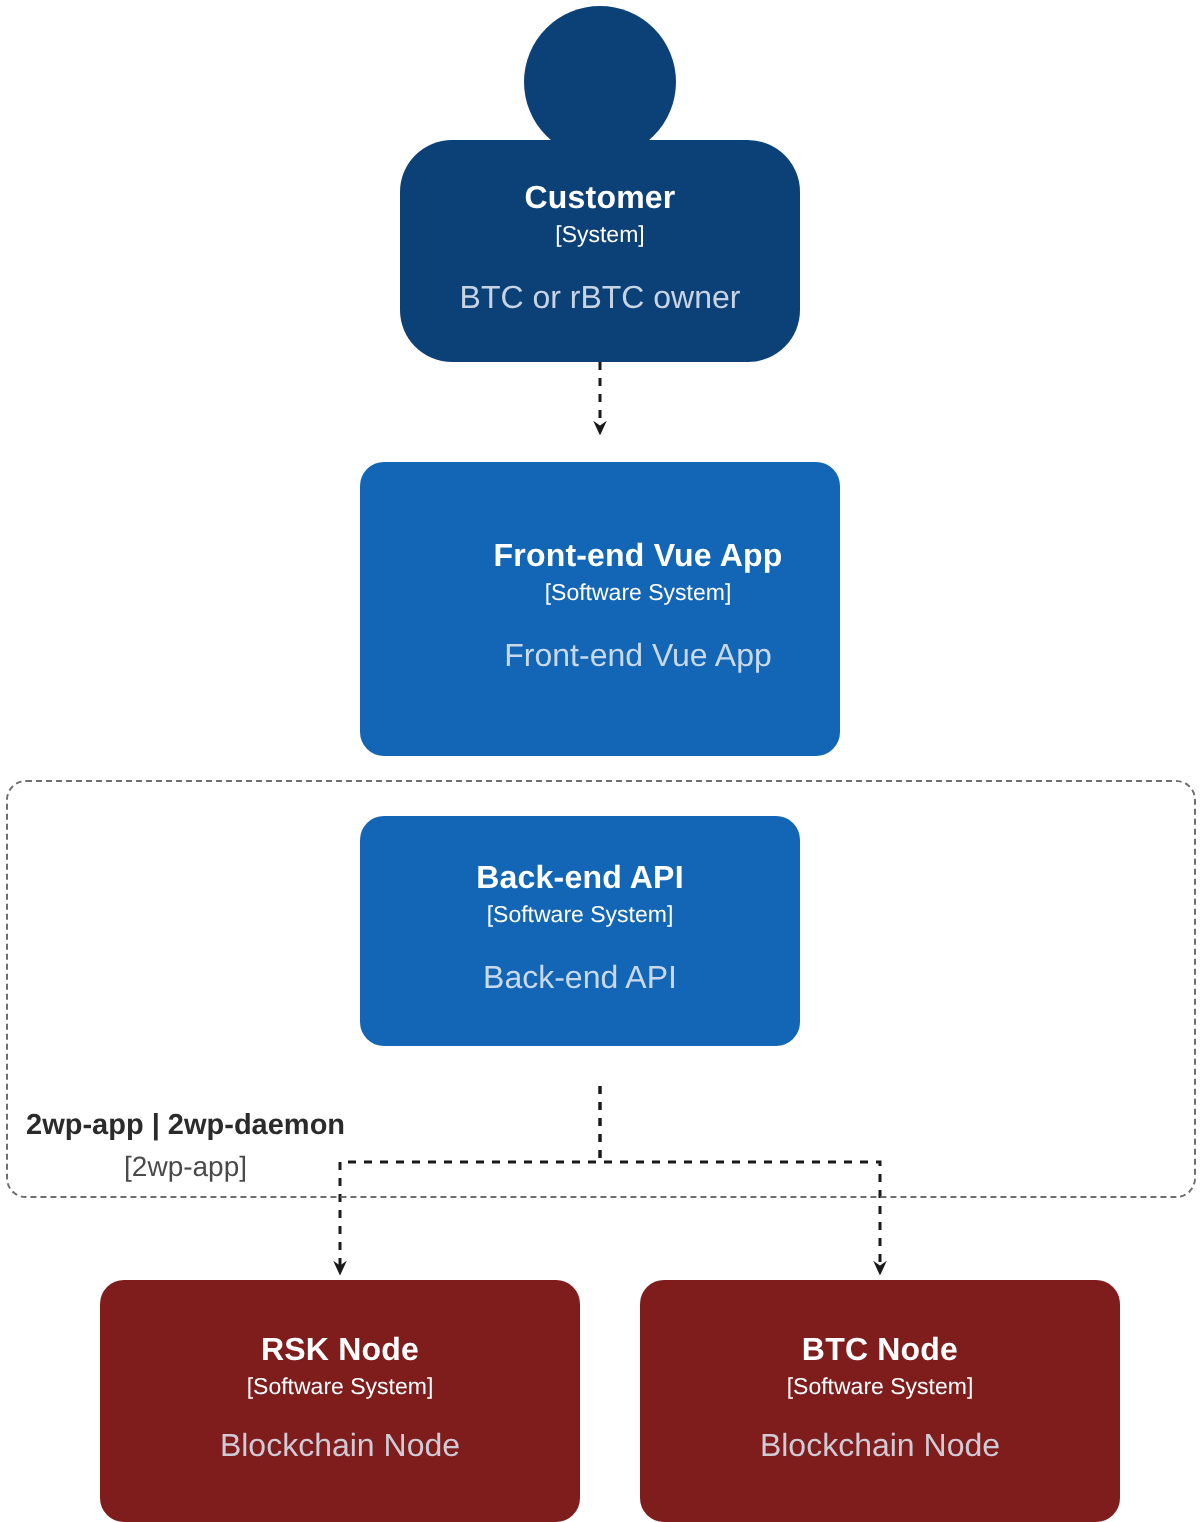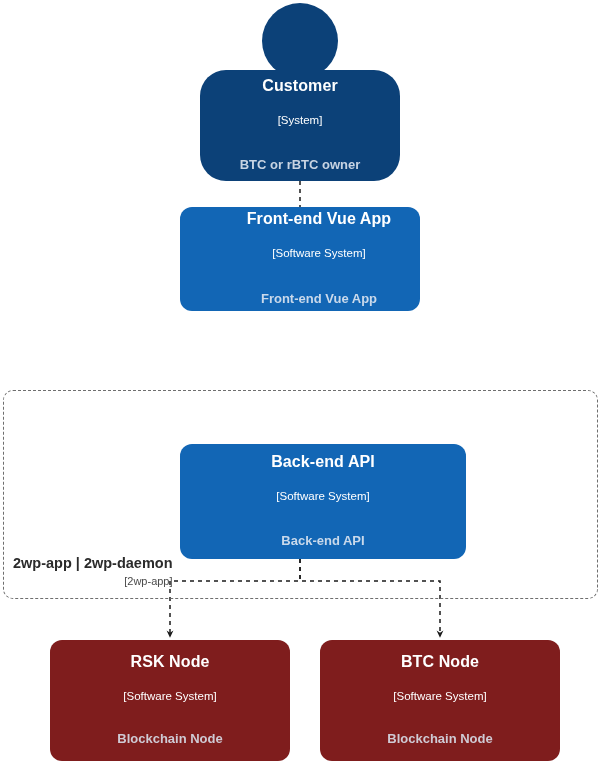--- a/index.html
+++ b/index.html
@@ -23,39 +23,38 @@
   .node {
     position: absolute;
     box-sizing: border-box;
     border-radius: 12px;
     display: flex;
     flex-direction: column;
     align-items: center;
     justify-content: center;
     text-align: left;
     padding: 6px 10px;
-    gap: 16px;
   }
   .node .title {
     font-size: 16px;
     font-weight: bold;
     color: #ffffff;
     line-height: 1.18;
     letter-spacing: 0.1px;
   }
   .node .type {
     font-size: 11.5px;
     font-weight: normal;
     color: #ffffff;
     line-height: 1.3;
     margin-top: 1px;
   }
   .node .desc {
-    font-size: 13px;
-    font-weight: bold;
+    font-size: 16px;
+    font-weight: normal;
     line-height: 1.3;
     margin-top: 14px;
   }
 
   
   .person-body {
     background: #0C4178;
     border-radius: 26px;
   }
   .person-head {
@@ -76,31 +75,31 @@
   
   .boundary {
     position: absolute;
     box-sizing: border-box;
     border: 1.4px dashed #6E6E6E;
     border-radius: 10px;
     background: transparent;
   }
   .boundary-label {
     position: absolute;
-    text-align: right;
+    text-align: center;
     white-space: nowrap;
   }
   .boundary-label .b-name {
     font-size: 14.5px;
     font-weight: bold;
     color: #2B2B2B;
     line-height: 1.15;
   }
   .boundary-label .b-type {
-    font-size: 11px;
+    font-size: 14px;
     font-weight: normal;
     color: #4A4A4A;
     line-height: 1.3;
     margin-top: 2px;
   }
 
   
   #links {
     position: absolute;
     left: 0;
@@ -141,27 +140,27 @@
     <div class="b-type">[2wp-app]</div>
   </div>
 
   <div class="person-head" style="left:262px; top:3px; width:76px; height:76px;"></div>
   <div class="node person-body" style="left:200px; top:70px; width:200px; height:111px;">
     <div class="title">Customer</div>
     <div class="type">[System]</div>
     <div class="desc">BTC or rBTC owner</div>
   </div>
 
-  <div class="node system-blue" style="left:180px; top:207px; width:240px; height:104px;padding-left:48px;">
+  <div class="node system-blue" style="left:180px; top:231px; width:240px; height:147px;padding-left:48px;">
     <div class="title">Front-end Vue App</div>
     <div class="type">[Software System]</div>
     <div class="desc">Front-end Vue App</div>
   </div>
 
-  <div class="node system-blue" style="left:180px; top:444px; width:286px; height:115px;">
+  <div class="node system-blue" style="left:180px; top:408px; width:220px; height:115px;">
     <div class="title">Back-end API</div>
     <div class="type">[Software System]</div>
     <div class="desc">Back-end API</div>
   </div>
 
   <div class="node system-grey" style="left:50px; top:640px; width:240px; height:121px;">
     <div class="title">RSK Node</div>
     <div class="type">[Software System]</div>
     <div class="desc">Blockchain Node</div>
   </div>

